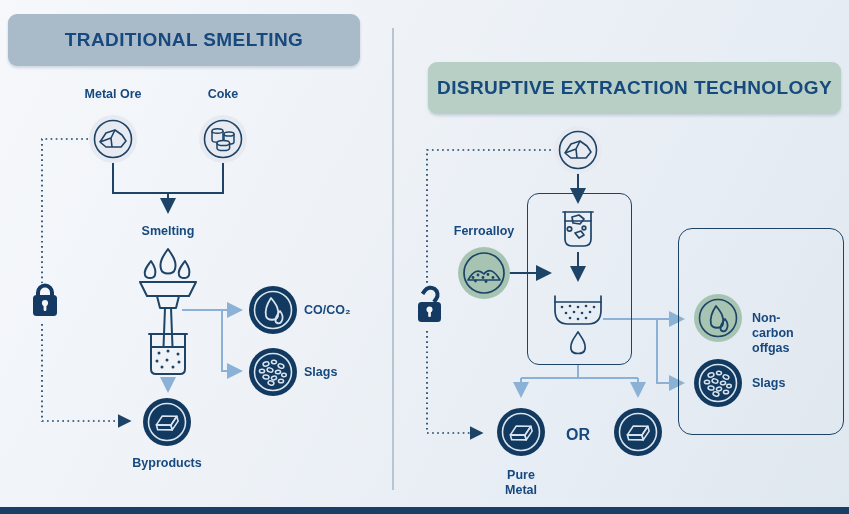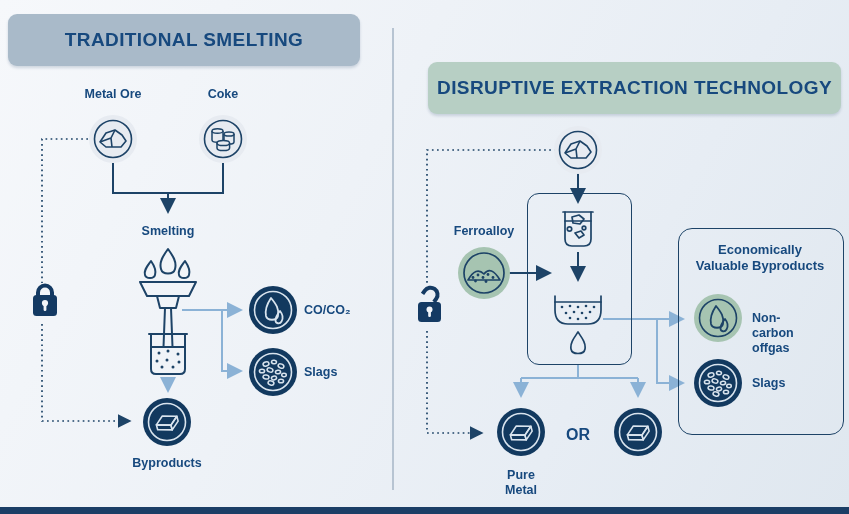--- a/index.html
+++ b/index.html
@@ -268,21 +268,20 @@
         <circle cx="25" cy="24" r="1.3"></circle>
         <circle cx="33" cy="23" r="1.3"></circle>
     </g>
   </svg>
 
   <svg class="overlay" width="22" height="27" viewBox="0 0 22 27" style="left:567px;top:331px;">
     <path d="M11,1 C15,7 19,12 18,18 C17,24 5,24 4,18 C3,12 7,7 11,1 Z" stroke="#1d4367" stroke-width="1.7" fill="none" stroke-linejoin="round"></path>
   </svg>
 
   <div class="box" style="left:678px;top:228px;width:164px;height:205px;border-radius:14px;"></div>
-  <div class="lbl" style="left:690px;top:242px;width:140px;font-size:13px;">Economically Valuable Byproducts</div>
 
   <div class="node green" style="left:694px;top:294px;width:48px;height:48px;">
     <svg width="48" height="48" viewBox="-24 -24 48 48">
       <circle r="18.5" fill="none" stroke="#1d4367" stroke-width="1.6"></circle>
       <g stroke="#1d4367" stroke-width="1.8" fill="none" stroke-linejoin="round">
         <path d="M-2,-12 C3,-6 6.5,-1 5,6 C3.8,11 -5.8,11 -7,6 C-8.5,-1 -6,-6 -2,-12 Z"></path>
         <path d="M7,1 C9.5,4 10.5,8 8.5,11.5 C6.8,14.5 2.5,13.5 2.5,10.5 C2.5,7.5 4.5,4 7,1 Z"></path>
       </g>
     </svg>
   </div>

